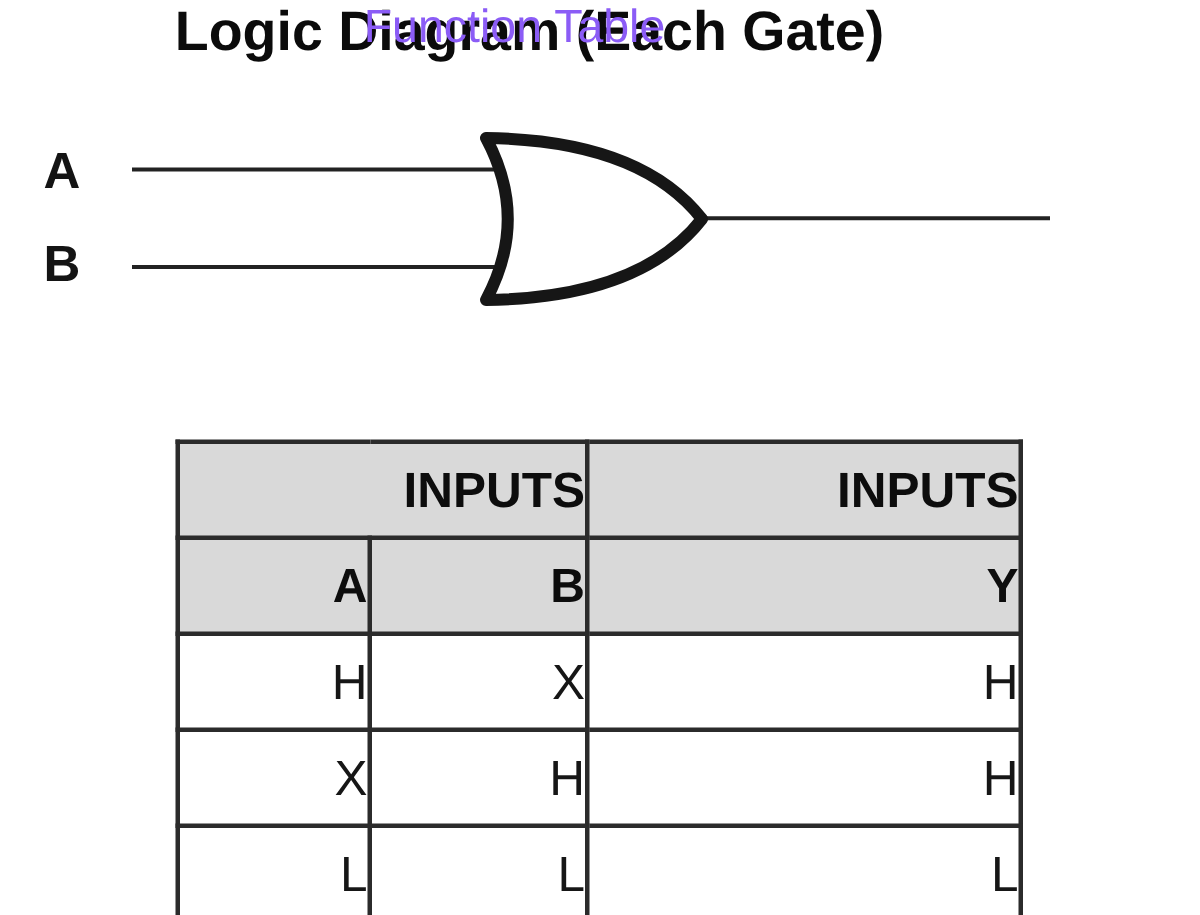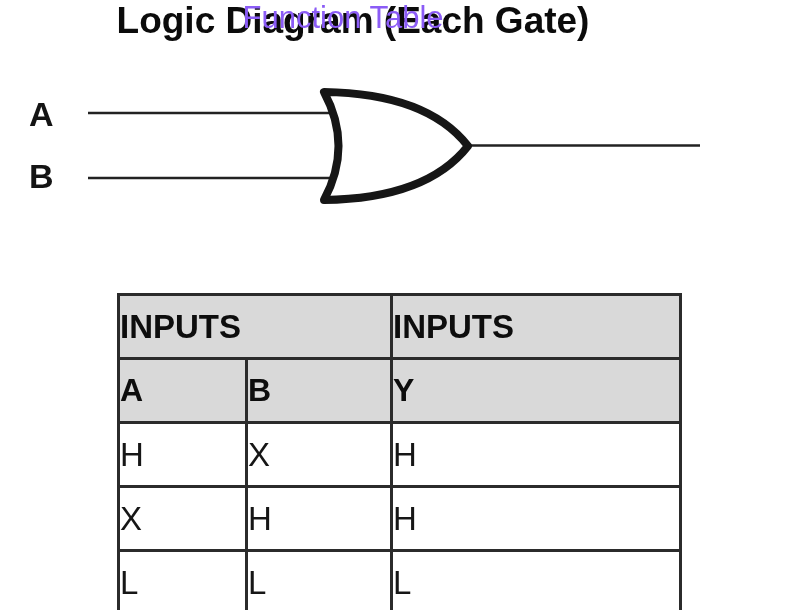--- a/index.html
+++ b/index.html
@@ -48,21 +48,21 @@
   
   table.ftable {
     position: absolute;
     left: 117px; top: 293px;
     width: 562px;
     border-collapse: collapse;
     table-layout: fixed;
   }
   table.ftable th, table.ftable td {
     border: 3px solid #2b2b2b;
-    text-align: left;
+    text-align: right;
     vertical-align: middle;
     height: 61px;
     padding: 0;
     margin-left: 36px;
   }
   table.ftable th {
     background: #d9d9d9;
     font-weight: bold;
     font-size: 32px;
     color: #0d0d0d;

